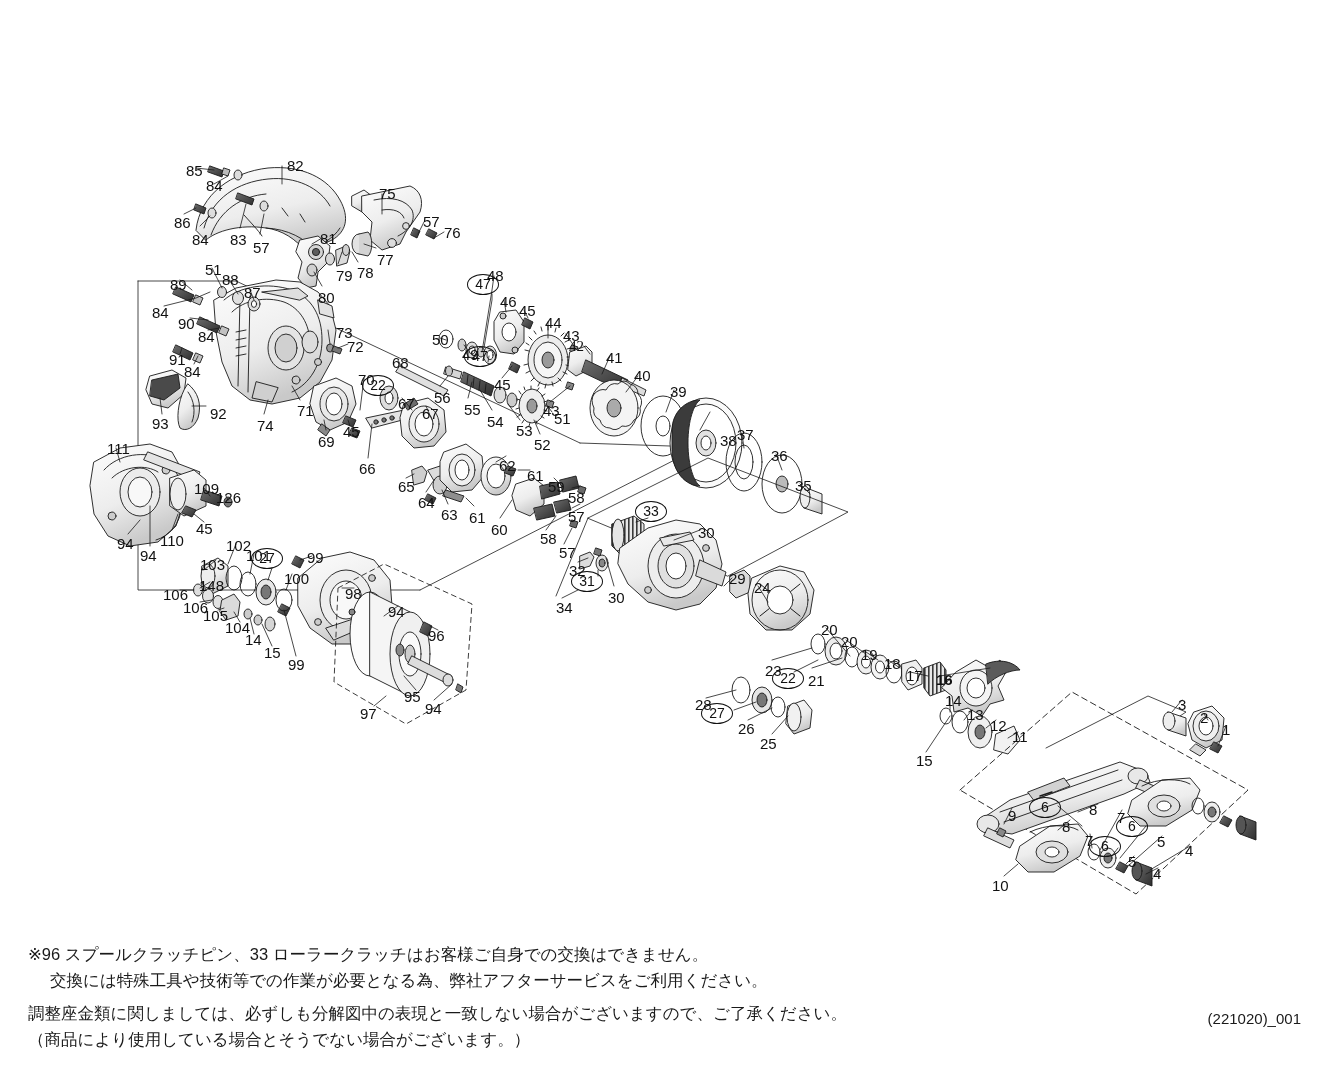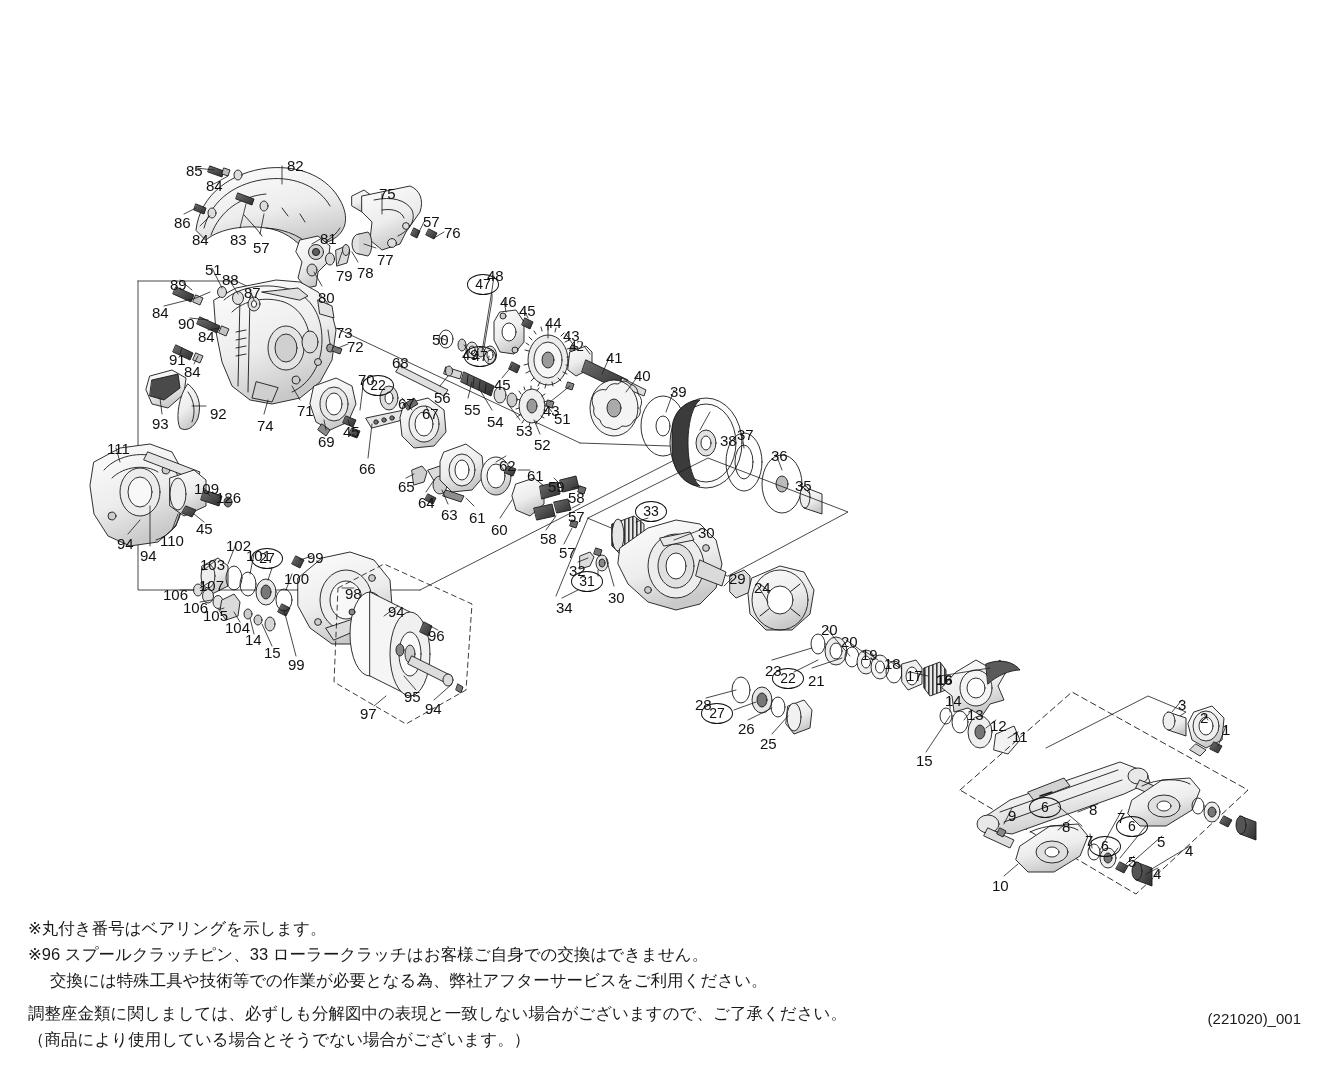--- a/index.html
+++ b/index.html
@@ -701,36 +701,35 @@
       <div class="lbl" style="left: 196px; top: 521px;">45</div>
       <div class="lbl" style="left: 117px; top: 536px;">94</div>
       <div class="lbl" style="left: 140px; top: 548px;">94</div>
       <div class="lbl" style="left: 160px; top: 533px;">110</div>
       <div class="lbl" style="left: 226px; top: 538px;">102</div>
       <div class="lbl" style="left: 246px; top: 548px;">101</div>
       <div class="lbl circ" style="left: 251px; top: 548px;">27</div>
       <div class="lbl" style="left: 284px; top: 571px;">100</div>
       <div class="lbl" style="left: 307px; top: 550px;">99</div>
       <div class="lbl" style="left: 200px; top: 557px;">103</div>
-      <div class="lbl" style="left: 199px; top: 578px;">107</div>
+      <div class="lbl" style="left: 199px; top: 578px;">148</div>
       <div class="lbl" style="left: 163px; top: 587px;">106</div>
       <div class="lbl" style="left: 183px; top: 600px;">106</div>
       <div class="lbl" style="left: 203px; top: 608px;">105</div>
       <div class="lbl" style="left: 225px; top: 620px;">104</div>
       <div class="lbl" style="left: 245px; top: 632px;">14</div>
       <div class="lbl" style="left: 264px; top: 645px;">15</div>
       <div class="lbl" style="left: 288px; top: 657px;">99</div>
       <div class="lbl" style="left: 345px; top: 586px;">98</div>
       <div class="lbl" style="left: 388px; top: 604px;">94</div>
       <div class="lbl" style="left: 428px; top: 628px;">96</div>
       <div class="lbl" style="left: 404px; top: 689px;">95</div>
       <div class="lbl" style="left: 425px; top: 701px;">94</div>
       <div class="lbl" style="left: 360px; top: 706px;">97</div>
     </div>
 
-  <div class="footer" style="top:918px;">※丸付き番号はベアリングを示します。</div>
   <div class="footer" style="top:944px;">※96 スプールクラッチピン、33 ローラークラッチはお客様ご自身での交換はできません。</div>
   <div class="footer ftr-ind" style="top:970px;">交換には特殊工具や技術等での作業が必要となる為、弊社アフターサービスをご利用ください。</div>
   <div class="footer" style="top:1029px;">（商品により使用している場合とそうでない場合がございます。）</div>
   <div class="footer" style="top:1003px;">調整座金類に関しましては、必ずしも分解図中の表現と一致しない場合がございますので、ご了承ください。</div>
   <div class="footnum">(221020)_001</div>
 
 </div>
 
 </body></html>

